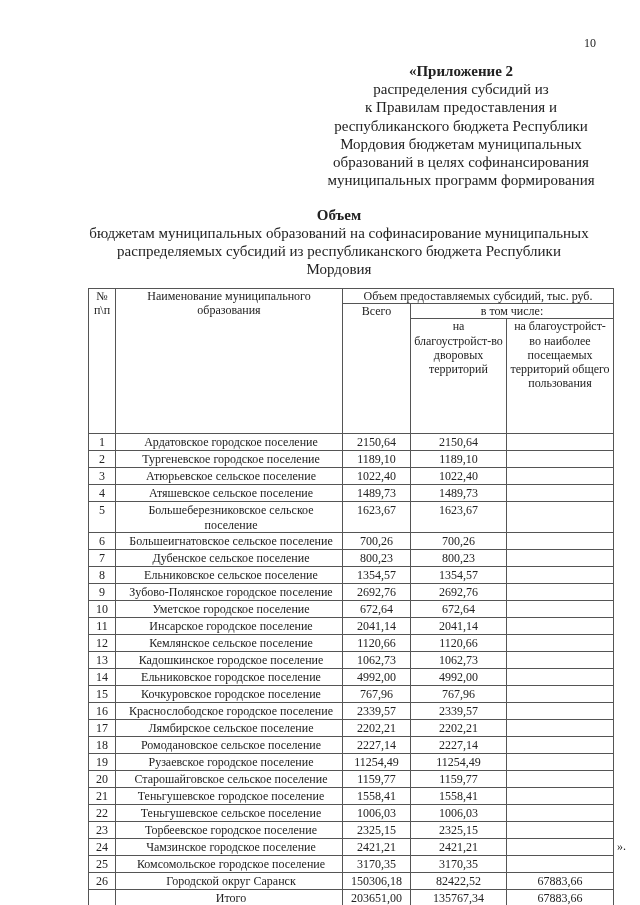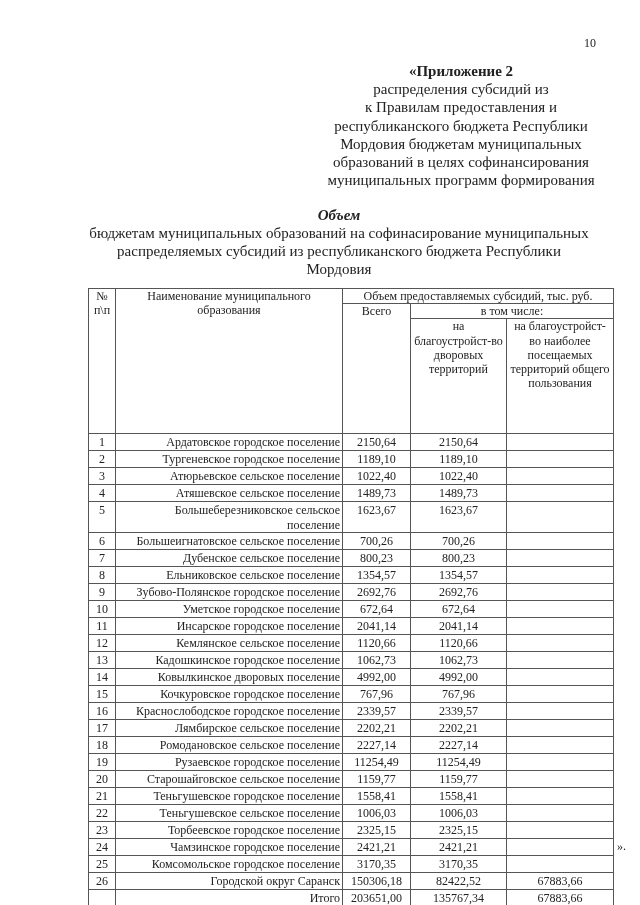--- a/index.html
+++ b/index.html
@@ -12,34 +12,34 @@
     }
     .appendix {
       position: absolute; left: 310px; top: 62px; width: 302px;
       text-align: center; font-size: 15px; line-height: 18.2px;
     }
     .appendix .appendix-title { font-weight: bold; }
     .doc-title {
       position: absolute; left: 84px; top: 206px; width: 510px;
       text-align: center; font-size: 15px; line-height: 18px;
     }
-    .doc-title .title-main { font-weight: bold; font-style: italic; }
+    .doc-title .title-main { font-weight: bold; }
 
     table.subsidies {
       position: absolute; left: 88px; top: 288px; width: 525px;
       border-collapse: collapse; table-layout: fixed;
       font-size: 12px; line-height: 14.2px;
     }
     table.subsidies th, table.subsidies td {
       border: 1px solid #555; padding: 0 2px; vertical-align: top;
       font-weight: normal;
     }
     table.subsidies th { text-align: center; }
     table.subsidies td.num { text-align: center; }
-    table.subsidies td.name { text-align: right; padding-left: 6px; margin-top: 14px; }
+    table.subsidies td.name { text-align: center; padding-left: 6px; margin-top: 14px; }
     table.subsidies td.val { text-align: center; }
     table.subsidies tr.data-row td { height: 15px; padding-top: 1px; }
     table.subsidies th.h-tall { height: 114px; }
     .closing-quote {
       position: absolute; left: 617px; top: 839px; font-size: 12px;
     }
   </style>
 </head>
 <body>
 
@@ -171,21 +171,21 @@
       </tr>
       <tr class="data-row">
         <td class="num">13</td>
         <td class="name">Кадошкинское городское поселение</td>
         <td class="val">1062,73</td>
         <td class="val">1062,73</td>
         <td class="val"></td>
       </tr>
       <tr class="data-row">
         <td class="num">14</td>
-        <td class="name">Ковылкинское дворовых поселение</td>
+        <td class="name">Ельниковское городское поселение</td>
         <td class="val">4992,00</td>
         <td class="val">4992,00</td>
         <td class="val"></td>
       </tr>
       <tr class="data-row">
         <td class="num">15</td>
         <td class="name">Кочкуровское городское поселение</td>
         <td class="val">767,96</td>
         <td class="val">767,96</td>
         <td class="val"></td>

